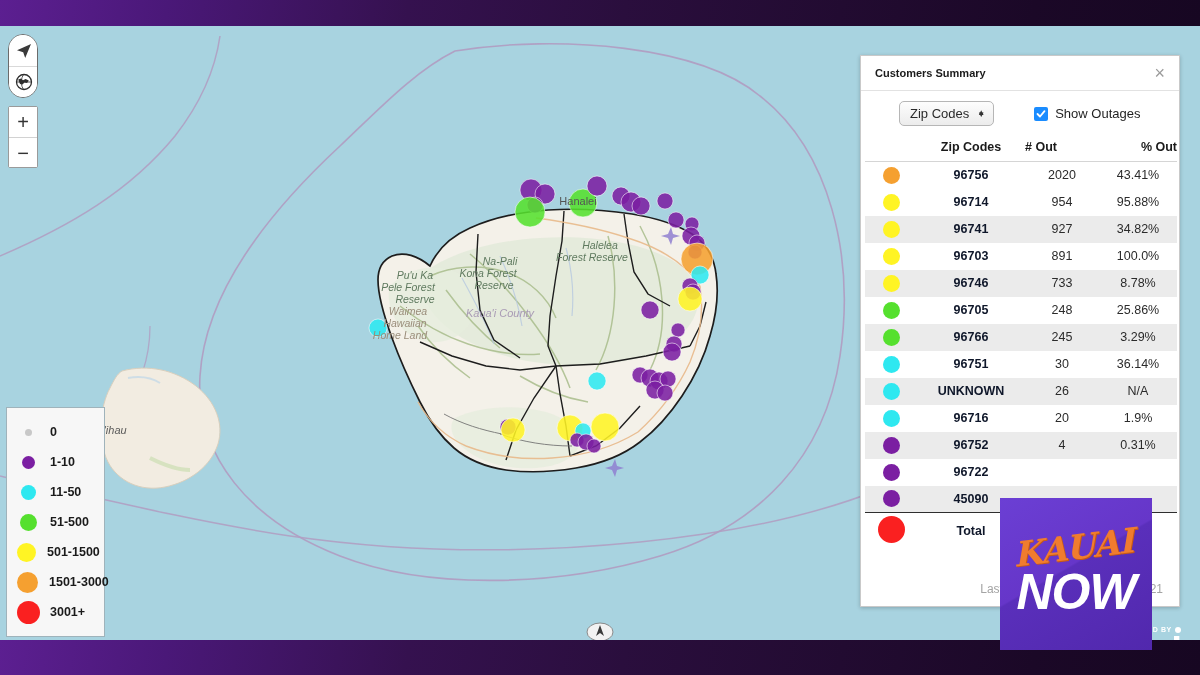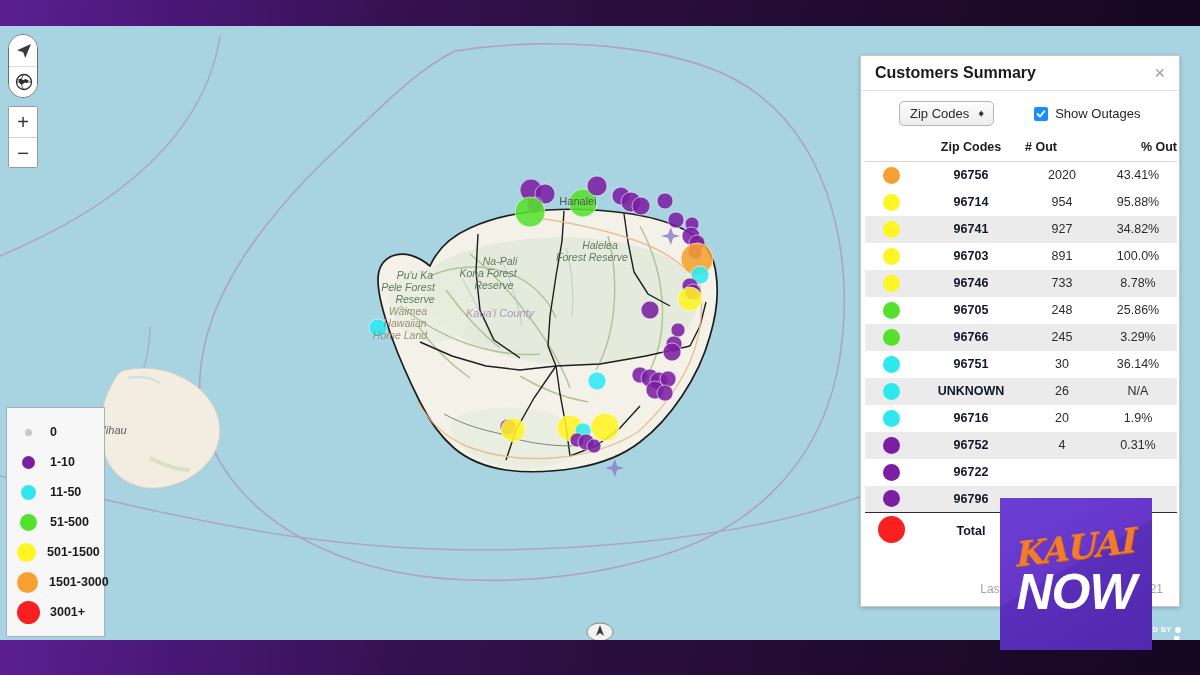--- a/index.html
+++ b/index.html
@@ -74,21 +74,21 @@
     position: absolute; left: 860px; top: 55px;
     width: 320px; height: 552px;
     background: #fff; border: 1px solid #c9c9c9;
     box-shadow: 0 1px 4px rgba(0,0,0,.22); z-index: 40;
     display: flex; flex-direction: column;
   }
   #panel-header {
     height: 35px; border-bottom: 1px solid #e2e2e2;
     display: flex; align-items: center; padding: 0 10px 0 14px; flex: 0 0 auto;
   }
-  #panel-title { font-size: 16px; font-weight: bold; color: #1b1b1b; flex: 1; }
+  #panel-title { font-size: 11px; font-weight: bold; color: #1b1b1b; flex: 1; }
   #panel-close {
     font-size: 18px; color: #9b9b9b; cursor: pointer;
     line-height: 1; padding: 2px 4px; font-family: "Liberation Sans", sans-serif;
   }
   #panel-controls {
     height: 45px; display: flex; align-items: center;
     padding: 0 14px 0 38px; flex: 0 0 auto;
   }
   #type-select {
     display: flex; align-items: center; gap: 8px;
@@ -516,21 +516,21 @@
               <td class="c-pct">0.31%</td>
             </tr>
             <tr>
               <td class="c-dot"><span class="row-dot" style="background: rgb(123, 31, 162);"></span></td>
               <td class="c-zip">96722</td>
               <td class="c-num"></td>
               <td class="c-pct"></td>
             </tr>
             <tr class="alt">
               <td class="c-dot"><span class="row-dot" style="background: rgb(123, 31, 162);"></span></td>
-              <td class="c-zip">96796</td>
+              <td class="c-zip">45090</td>
               <td class="c-num"></td>
               <td class="c-pct"></td>
             </tr>
             <tr class="total-row">
               <td class="c-dot"><span class="total-dot" style="background: rgb(250, 32, 32);"></span></td>
               <td class="c-zip">Total</td>
               <td class="c-num"></td>
               <td class="c-pct"></td>
             </tr>
           </tbody>

